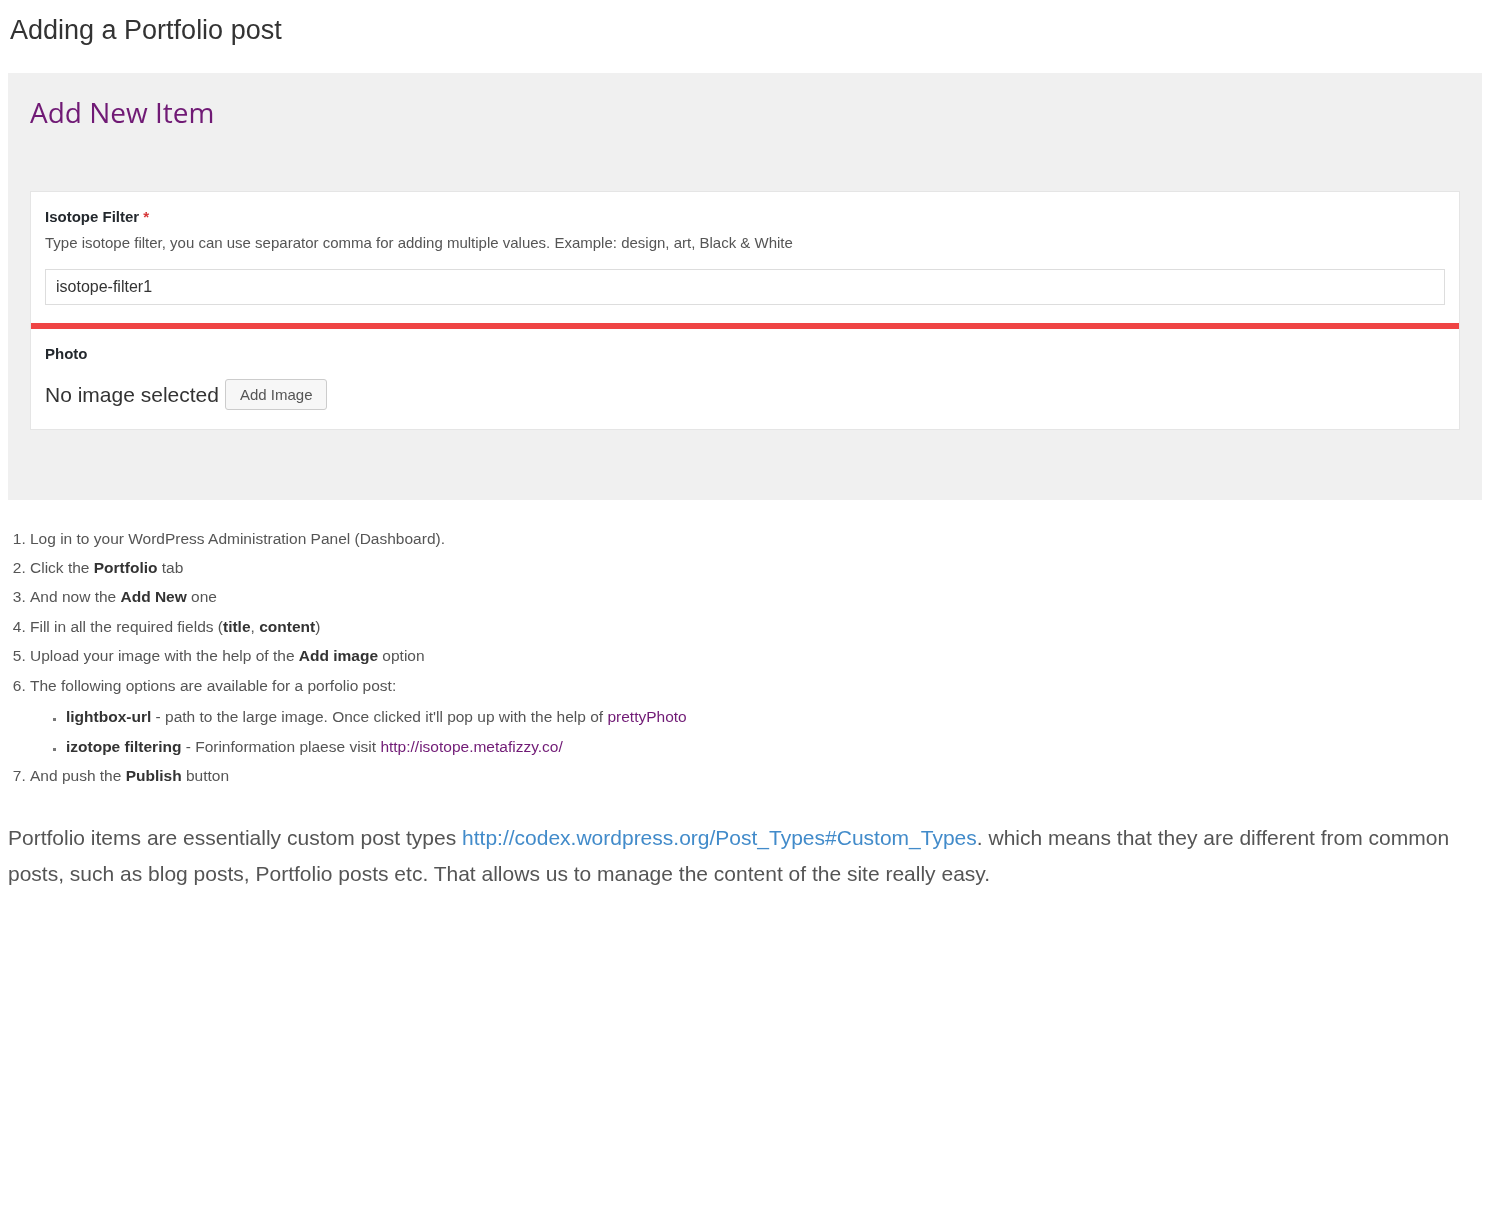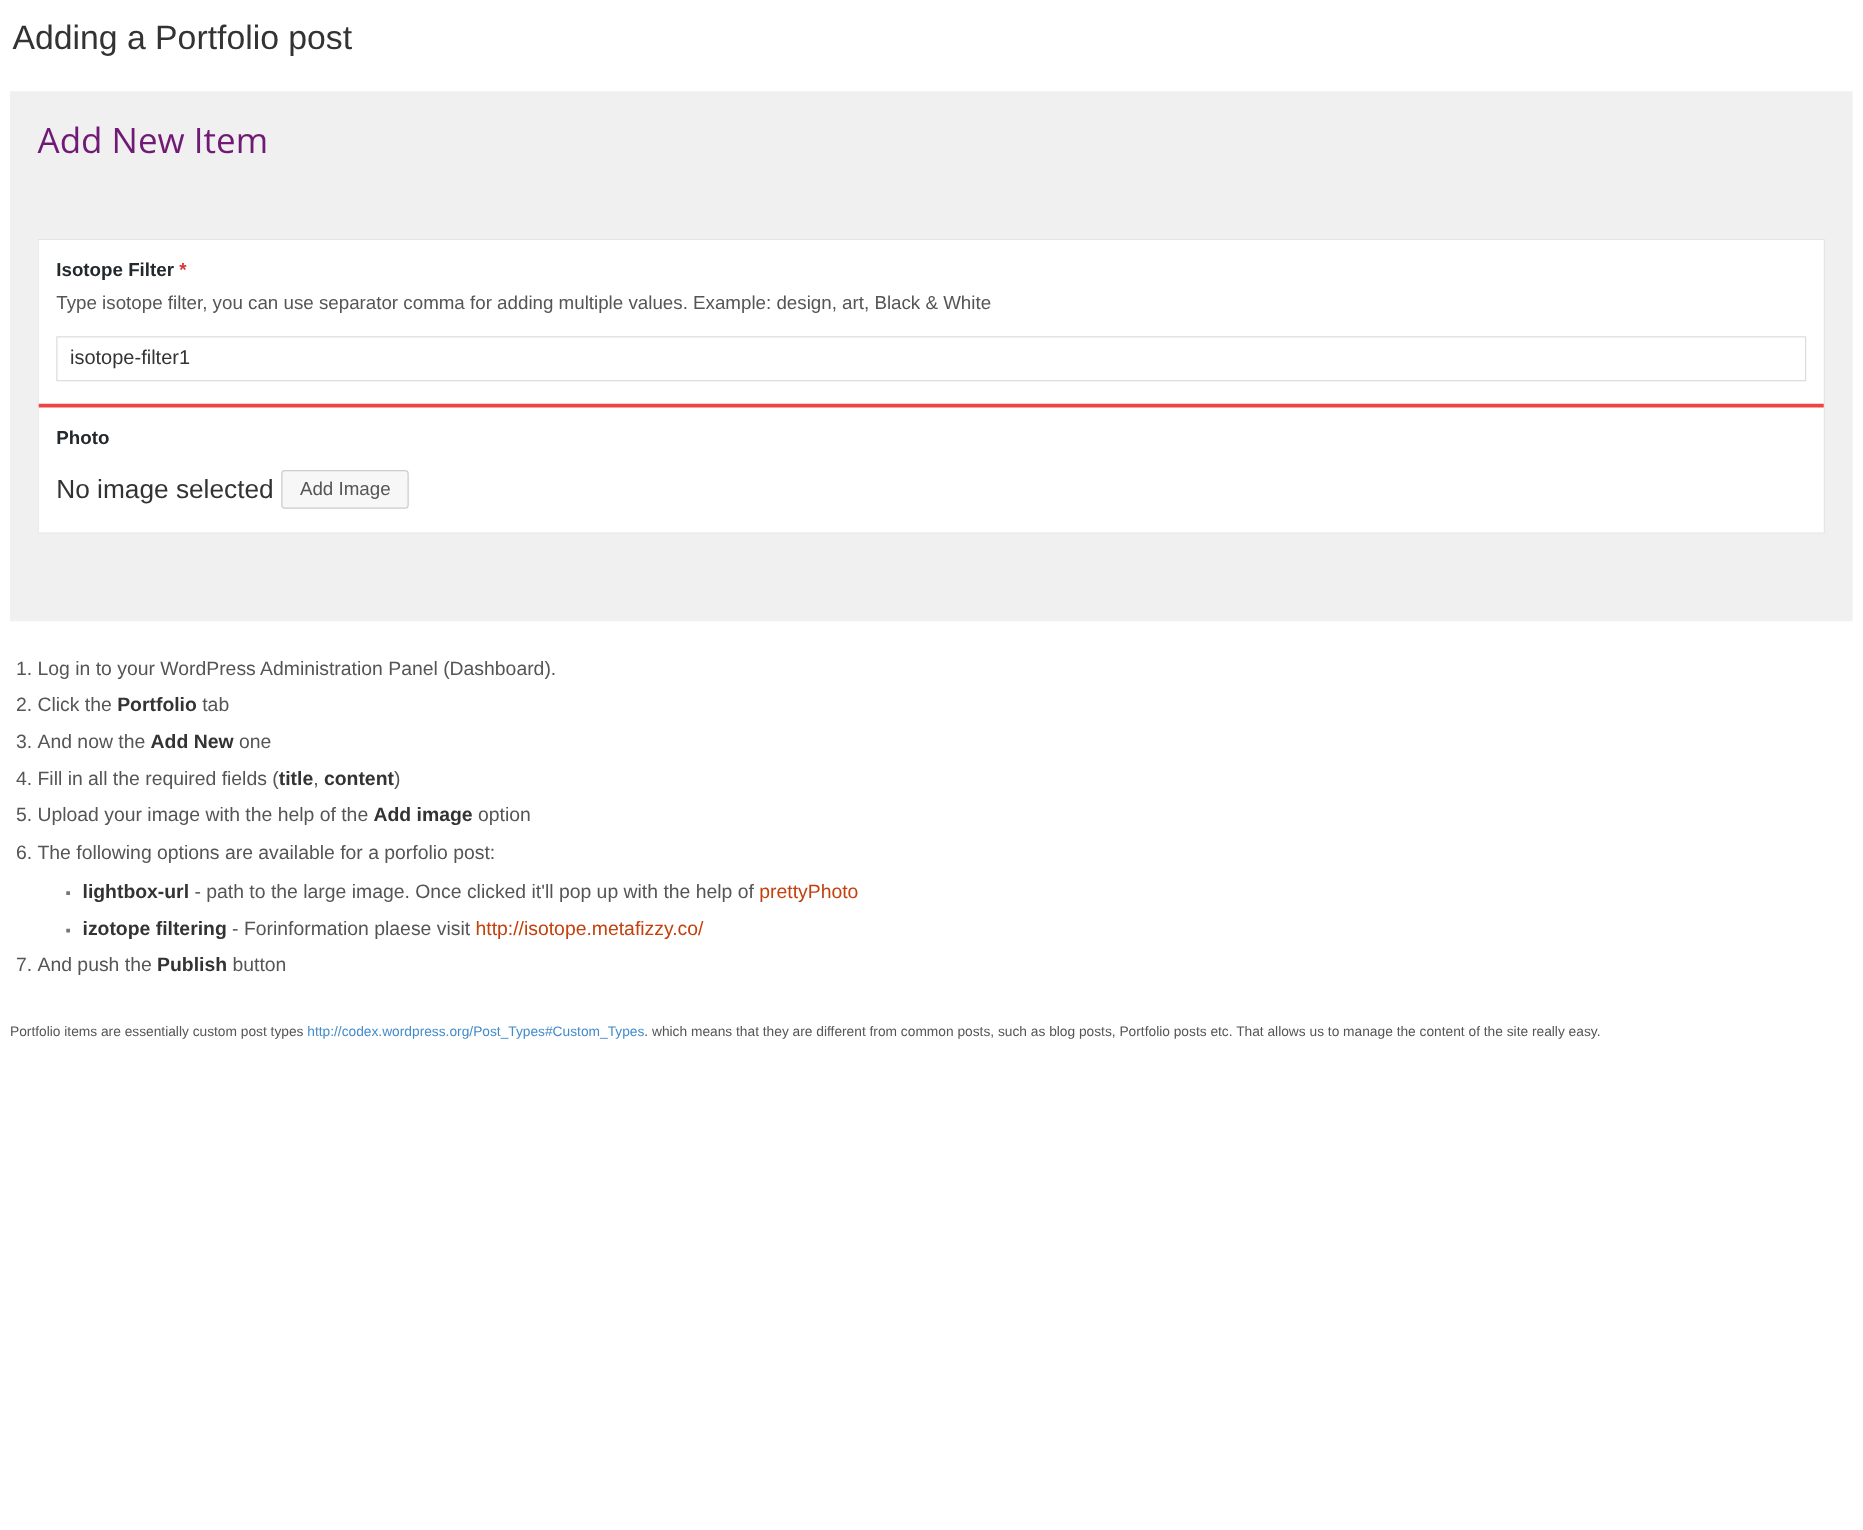--- a/index.html
+++ b/index.html
@@ -60,21 +60,21 @@
     }
     .collapse-icon {
       color: #aaa;
       font-size: 11px;
     }
     .metabox-body { padding: 0; }
     .field-block {
       padding: 14px 14px 18px 14px;
     }
     .field-block + .field-block {
-      border-top: 3px solid #ef4444;
+      border-top: 6px solid #ef4444;
     }
     .field-label {
       font-size: 15px;
       font-weight: 700;
       color: #23282d;
     }
     .required { color: #d63638; }
     .field-help {
       margin-top: 4px;
       color: #555;
@@ -117,26 +117,26 @@
     }
     .doc-content ol {
       padding-left: 22px;
     }
     .doc-content ul {
       padding-left: 36px;
       list-style: square;
       margin-top: 2px;
     }
     .doc-content ul li::marker { color: #777; font-size: 11px; }
-    .doc-content a { color: #c2410c; text-decoration: none; text-align: center; }
+    .doc-content a { color: #701a75; text-decoration: none; text-align: center; }
     .doc-content strong, .doc-content b { color: #333; font-weight: 700; }
     .closing-para {
       margin-top: 30px;
       color: #555;
-      font-size: 11px;
+      font-size: 21px;
       line-height: 1.7;
     }
     .closing-para a { color: #428bca; text-decoration: none; }
   </style>
 </head>
 <body>
 
 <h1 class="page-title">Adding a Portfolio post</h1>
 
 <div class="admin-panel">

